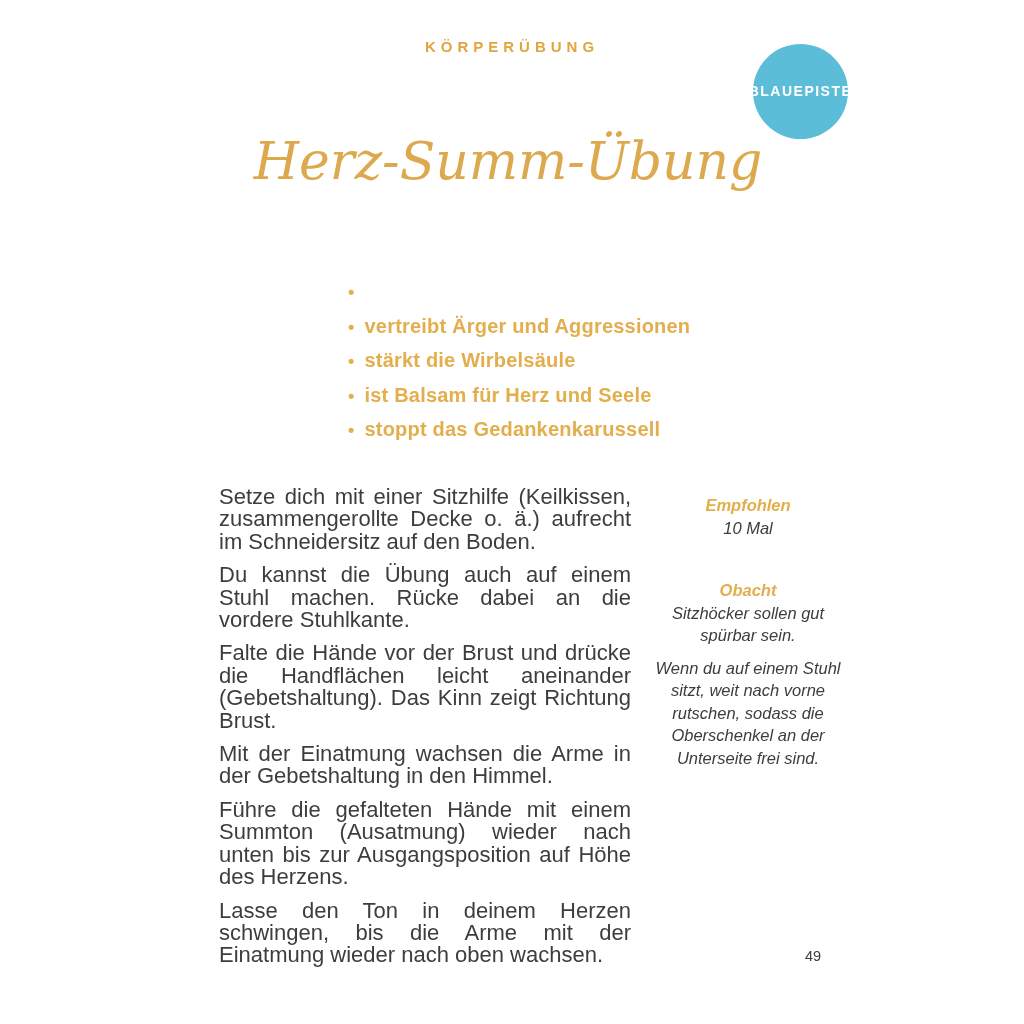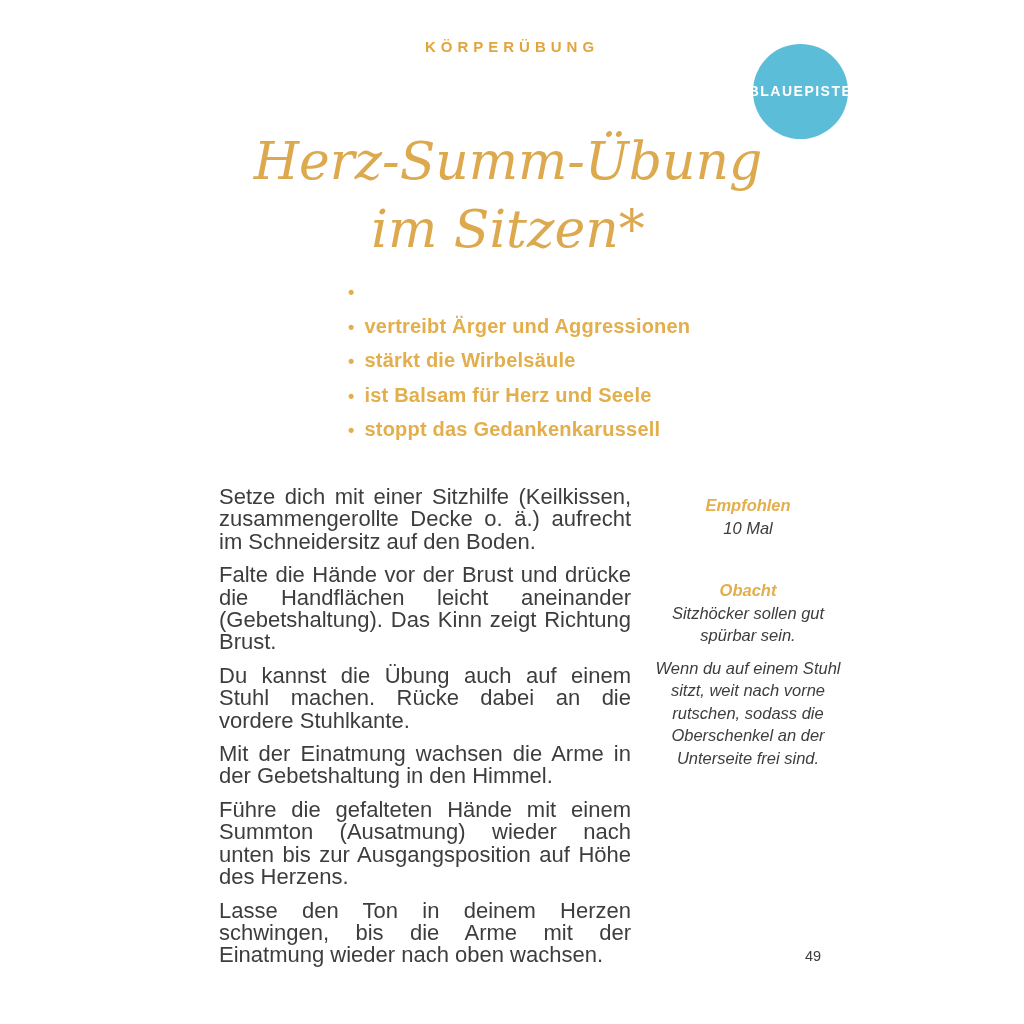--- a/index.html
+++ b/index.html
@@ -99,21 +99,20 @@
 
   <div class="kicker">KÖRPERÜBUNG</div>
 
   <div class="badge">
     <span>BLAUE</span>
     <span>PISTE</span>
   </div>
 
   <div class="title">
     <div>Herz-Summ-Übung</div>
-    <div>im Sitzen*</div>
   </div>
 
   <div class="benefits">
     <div class="benefit">
       <span class="dot">•</span>
     </div>
     <div class="benefit">
       <span class="dot">•</span>
       <span>vertreibt Ärger und Aggressionen</span>
     </div>
@@ -126,22 +125,22 @@
       <span>ist Balsam für Herz und Seele</span>
     </div>
     <div class="benefit">
       <span class="dot">•</span>
       <span>stoppt das Gedankenkarussell</span>
     </div>
   </div>
 
   <div class="maincol">
     <p>Setze dich mit einer Sitzhilfe (Keilkissen, zusammen­gerollte Decke o. ä.) aufrecht im Schneidersitz auf den Boden.</p>
+    <p>Du kannst die Übung auch auf einem Stuhl machen. Rücke dabei an die vordere Stuhlkante.</p>
     <p>Falte die Hände vor der Brust und drücke die Hand­flächen leicht aneinander (Gebetshaltung). Das Kinn zeigt Richtung Brust.</p>
-    <p>Du kannst die Übung auch auf einem Stuhl machen. Rücke dabei an die vordere Stuhlkante.</p>
     <p>Mit der Einatmung wachsen die Arme in der Gebets­haltung in den Himmel.</p>
     <p>Führe die gefalteten Hände mit einem Summton (Ausatmung) wieder nach unten bis zur Ausgangs­position auf Höhe des Herzens.</p>
     <p>Lasse den Ton in deinem Herzen schwingen, bis die Arme mit der Einatmung wieder nach oben wachsen.</p>
   </div>
 
   <div class="sidebar">
     <div class="block">
       <span class="label">Empfohlen</span>
       <span>10 Mal</span>
     </div>

